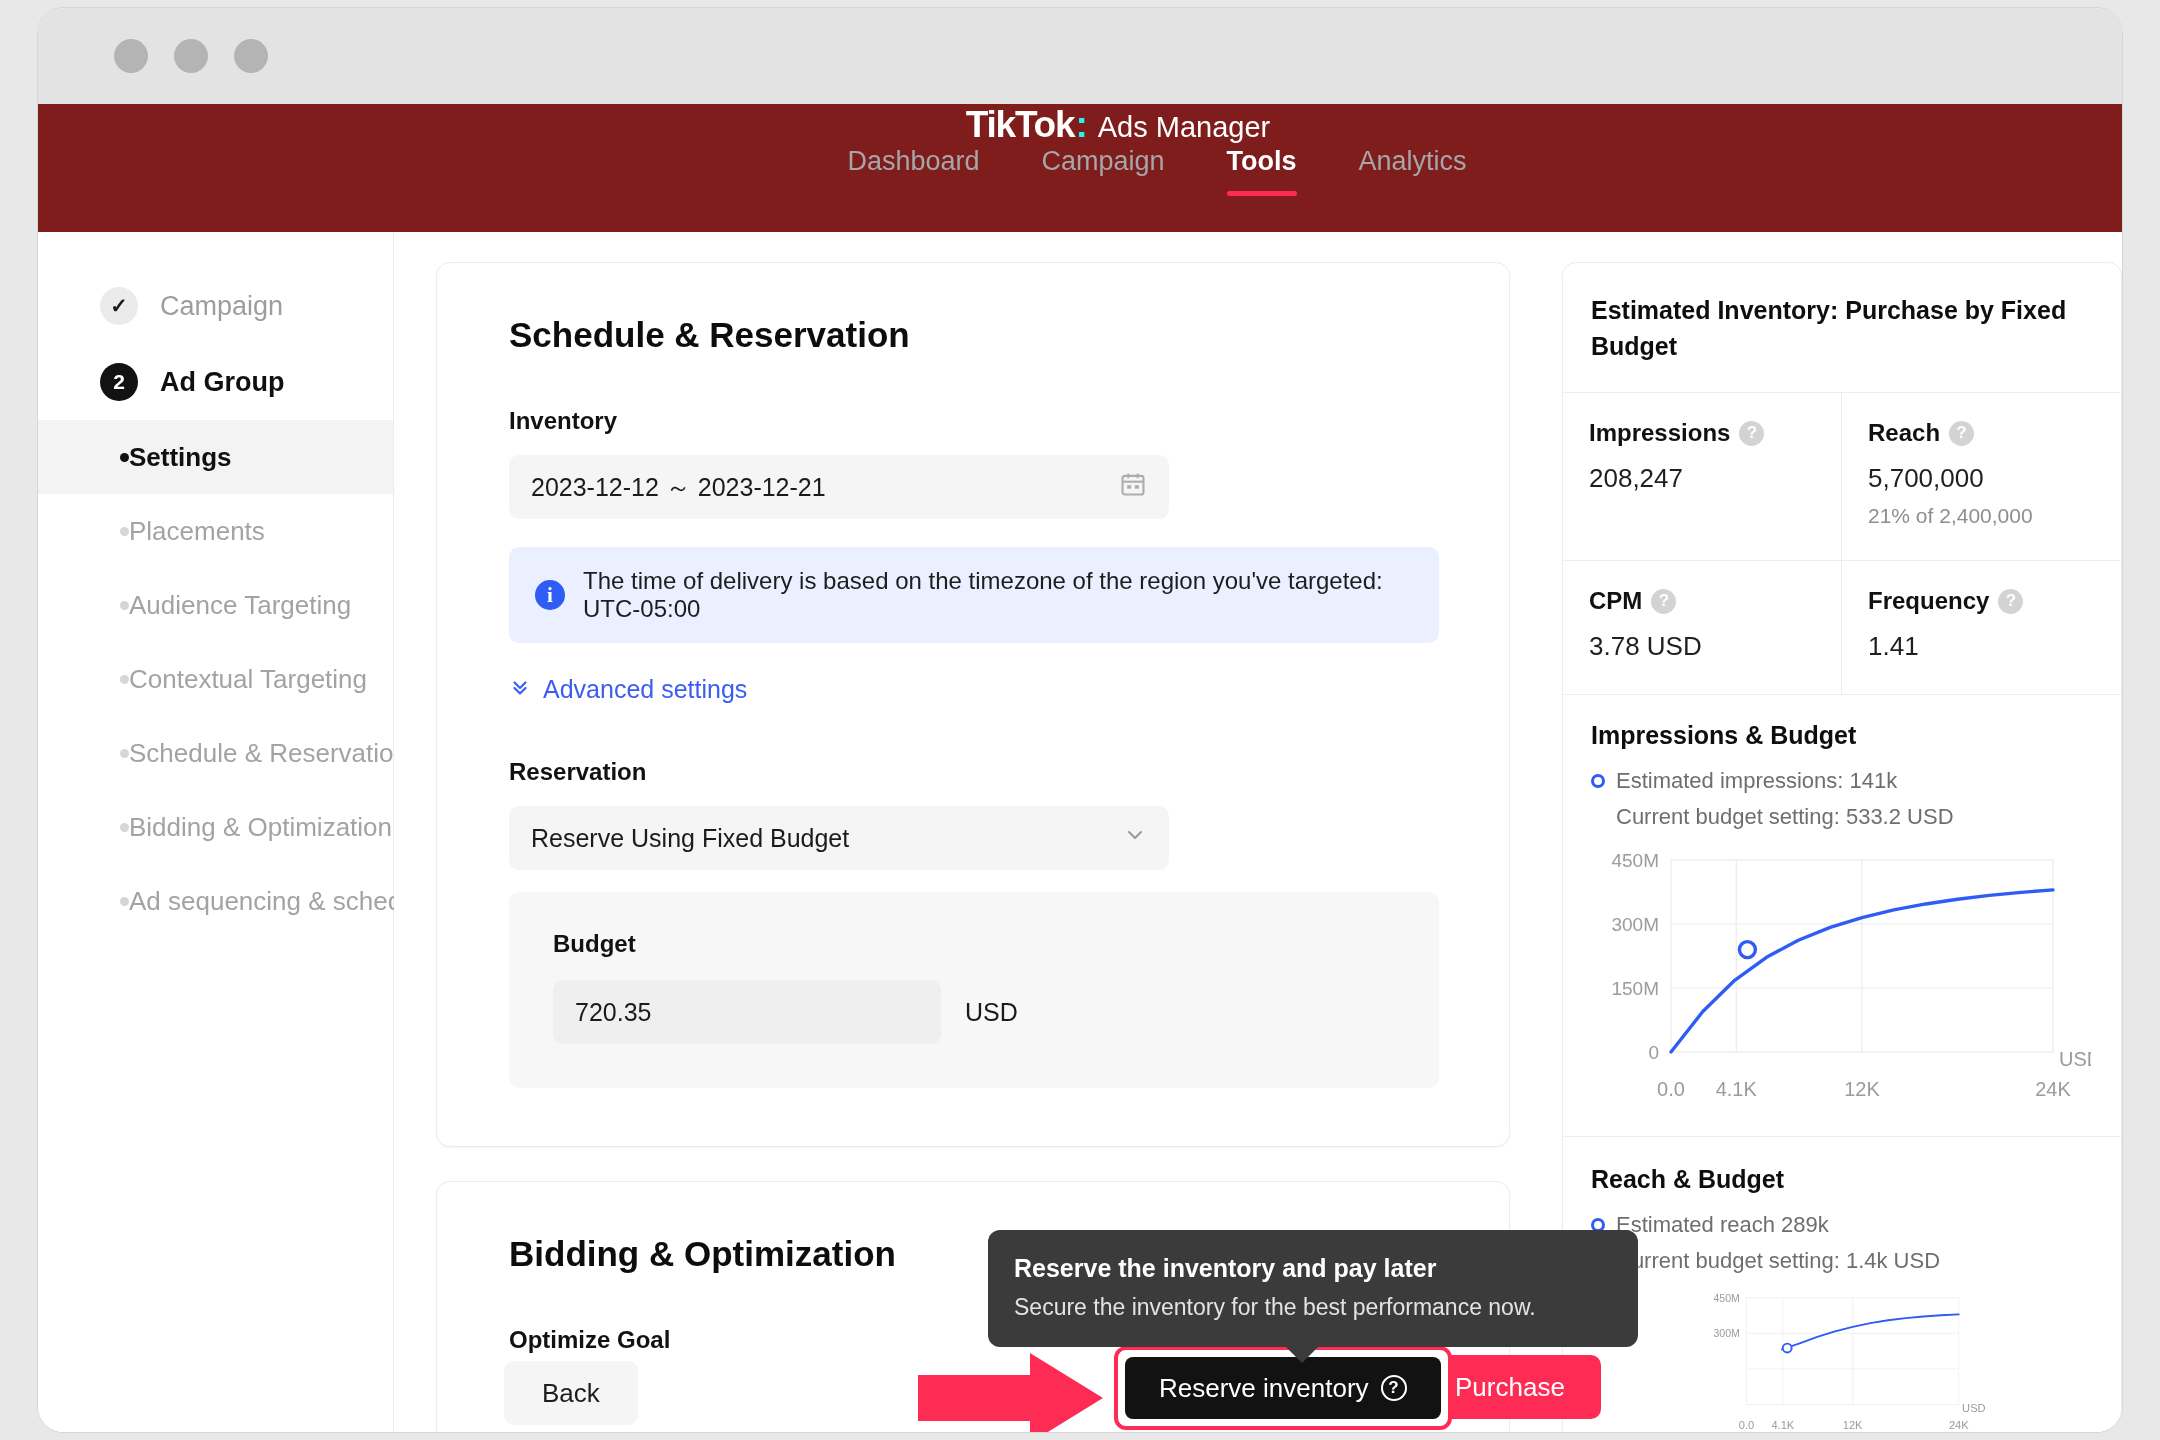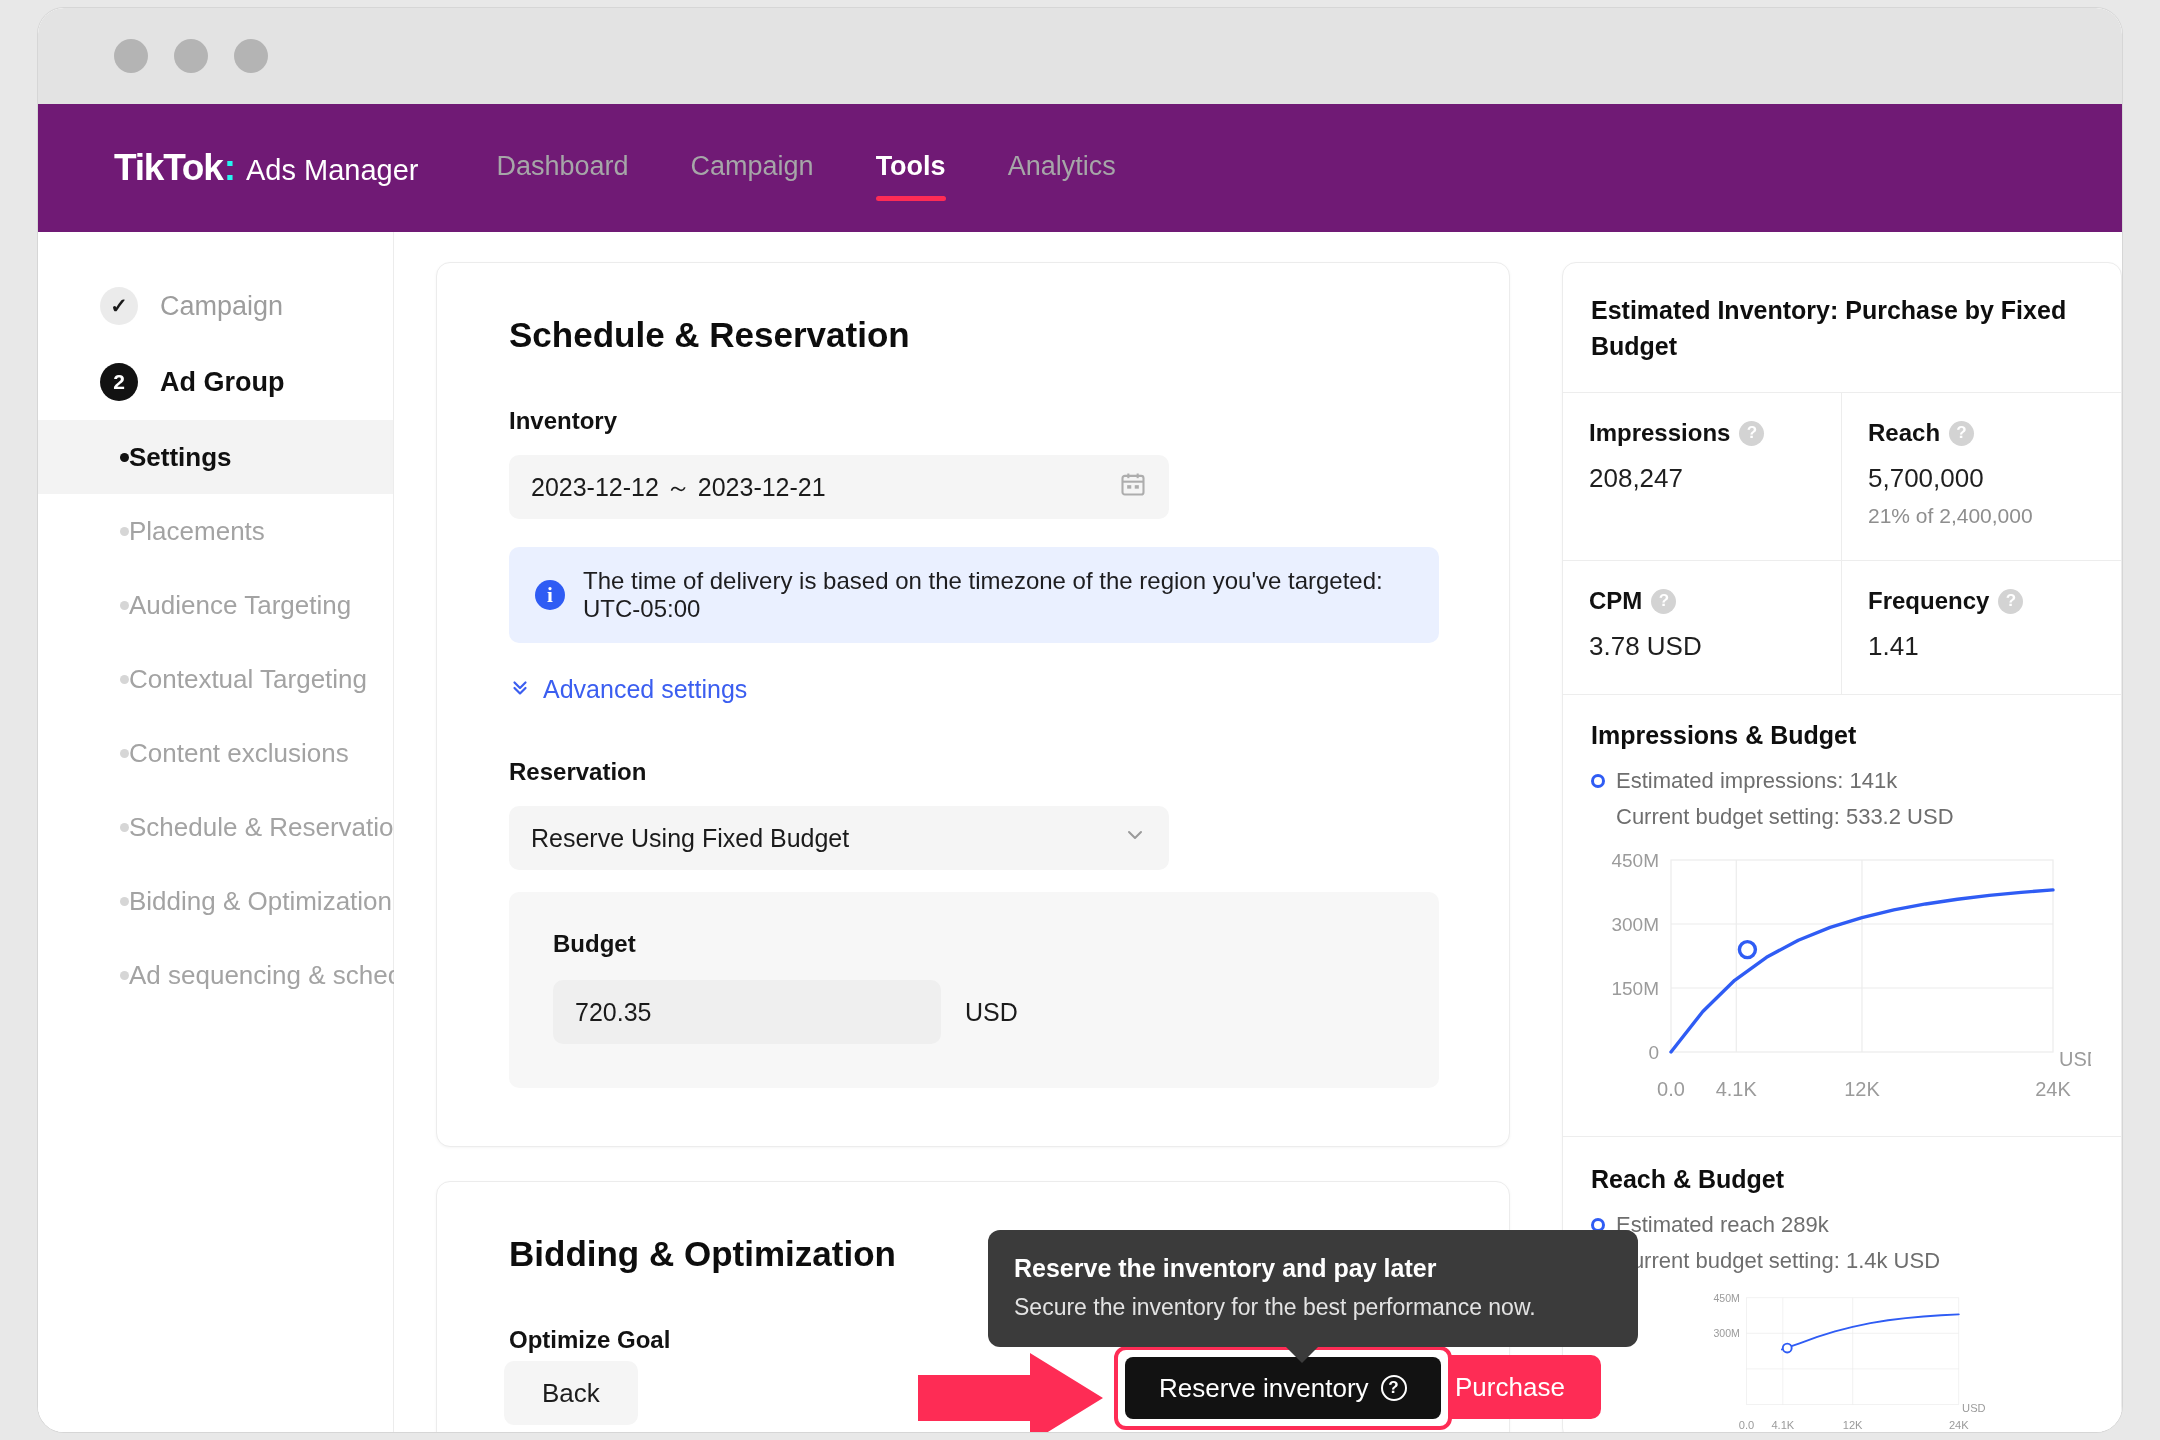--- a/index.html
+++ b/index.html
@@ -22,23 +22,24 @@
   #chrome {
     height: 96px;
     background: #e3e3e3;
     border-radius: 26px 26px 0 0;
     display: flex; align-items: center;
     padding-left: 76px; gap: 26px;
   }
   .dot { width: 34px; height: 34px; border-radius: 50%; background: #b4b4b4; }
   
   #topnav {
-    height: 128px; background: #701a75;
+    height: 128px; background: #7f1d1d;
     display: flex; align-items: center;
     padding-left: 76px;
+    flex-direction: column;
   }
   #brand { display: flex; align-items: baseline; }
   .tiktok-word {
     color: #fff; font-size: 37px; font-weight: 700;
     letter-spacing: -1.2px;
   }
   .tiktok-colon { color: #25f4ee; font-size: 37px; font-weight: 700; margin: 0 1px; }
   .ads-mgr { color: #fff; font-size: 29px; font-weight: 400; margin-left: 9px; }
   #navlinks { display: flex; align-items: center; margin-left: 78px; gap: 62px; }
   .navlink {
@@ -240,24 +241,20 @@
         <div class="sub-bullet"></div>
         <div class="sub-label">Placements</div>
       </div>
       <div class="side-sub">
         <div class="sub-bullet"></div>
         <div class="sub-label">Audience Targeting</div>
       </div>
       <div class="side-sub">
         <div class="sub-bullet"></div>
         <div class="sub-label">Contextual Targeting</div>
-      </div>
-      <div class="side-sub">
-        <div class="sub-bullet"></div>
-        <div class="sub-label">Content exclusions</div>
       </div>
       <div class="side-sub">
         <div class="sub-bullet"></div>
         <div class="sub-label">Schedule &amp; Reservation</div>
       </div>
       <div class="side-sub">
         <div class="sub-bullet"></div>
         <div class="sub-label">Bidding &amp; Optimization</div>
       </div>
       <div class="side-sub">

